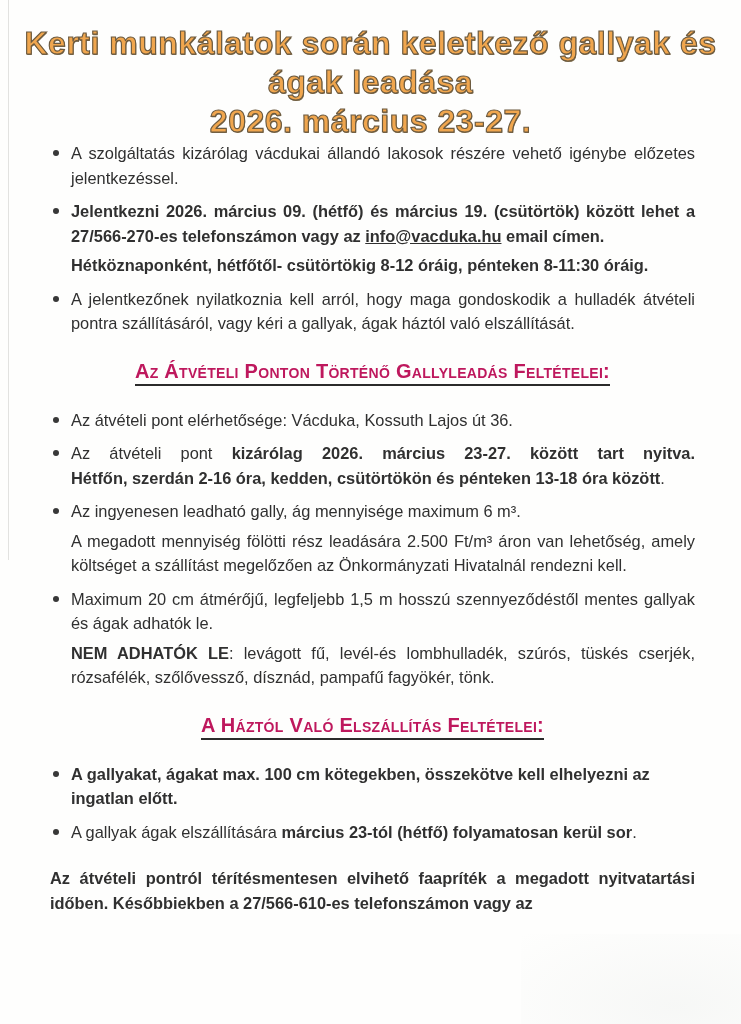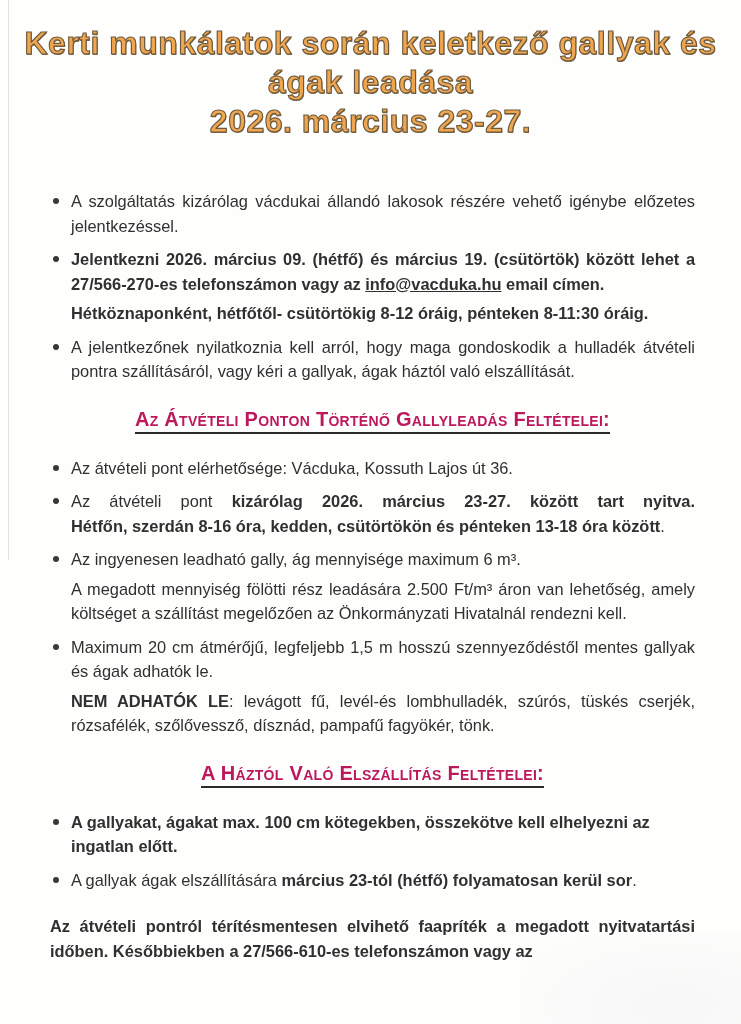--- a/index.html
+++ b/index.html
@@ -39,21 +39,21 @@
     -webkit-text-stroke: 1.15px #6b5a40;
     text-shadow: 0.5px 0.5px 0 #7a6848;
   }
 
   .content { padding: 0 46px 0 50px; }
 
   ul.bullets {
     list-style: none;
     margin: 0; padding: 0;
   }
-  ul.intro { margin-top: 48px; }
+  ul.intro { }
   li {
     position: relative;
     padding-left: 21px;
     margin-bottom: 9px;
     font-size: 16.4px;
     line-height: 24.5px;
   }
   .dot {
     position: absolute; left: 3px; top: 9px;
     width: 6px; height: 6px;
@@ -124,21 +124,21 @@
     </div>
 
     <ul class="bullets">
       <li>
         <span class="dot"></span>
         <span>Az átvételi pont elérhetősége: Vácduka, Kossuth Lajos út 36.</span>
       </li>
       <li>
         <span class="dot"></span>
         <span class="stretch"><span>Az átvételi pont </span><span class="b">kizárólag 2026. március 23-27. között tart nyitva.</span></span>
-        <span class="blockline"><span class="b">Hétfőn, szerdán 8-16 óra, kedden, csütörtökön és pénteken 13-18 óra között</span><span>.</span></span>
+        <span class="blockline"><span class="b">Hétfőn, szerdán 2-16 óra, kedden, csütörtökön és pénteken 13-18 óra között</span><span>.</span></span>
       </li>
       <li class="j">
         <span class="dot"></span>
         <span>Az ingyenesen leadható gally, ág mennyisége maximum 6 m³.</span>
         <div class="subline j">A megadott mennyiség fölötti rész leadására 2.500 Ft/m³ áron van lehetőség, amely költséget a szállítást megelőzően az Önkormányzati Hivatalnál rendezni kell.</div>
       </li>
       <li class="j">
         <span class="dot"></span>
         <span>Maximum 20 cm átmérőjű, legfeljebb 1,5 m hosszú szennyeződéstől mentes gallyak és ágak adhatók le.</span>
         <div class="subline j"><span class="b">NEM ADHATÓK LE</span><span>: levágott fű, levél-és lombhulladék, szúrós, tüskés cserjék, rózsafélék, szőlővessző, dísznád, pampafű fagyökér, tönk.</span></div>

